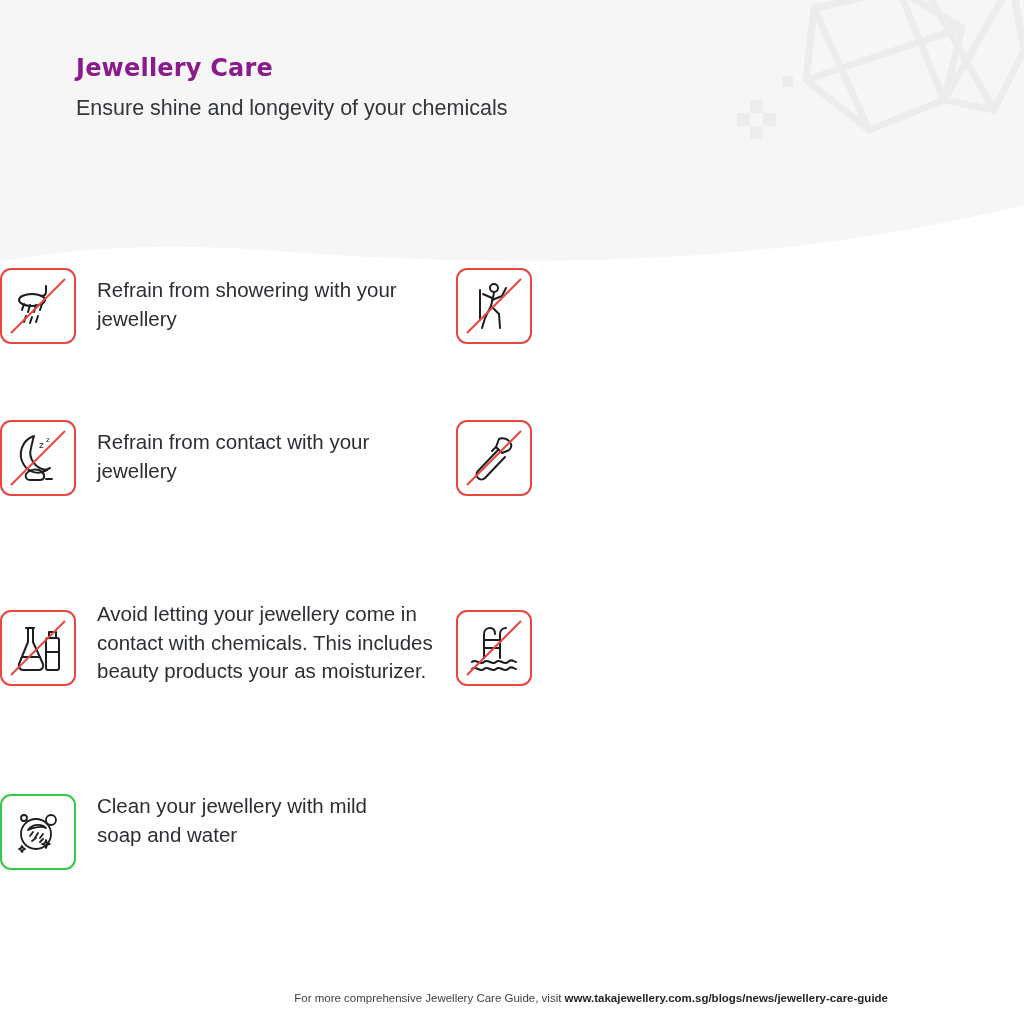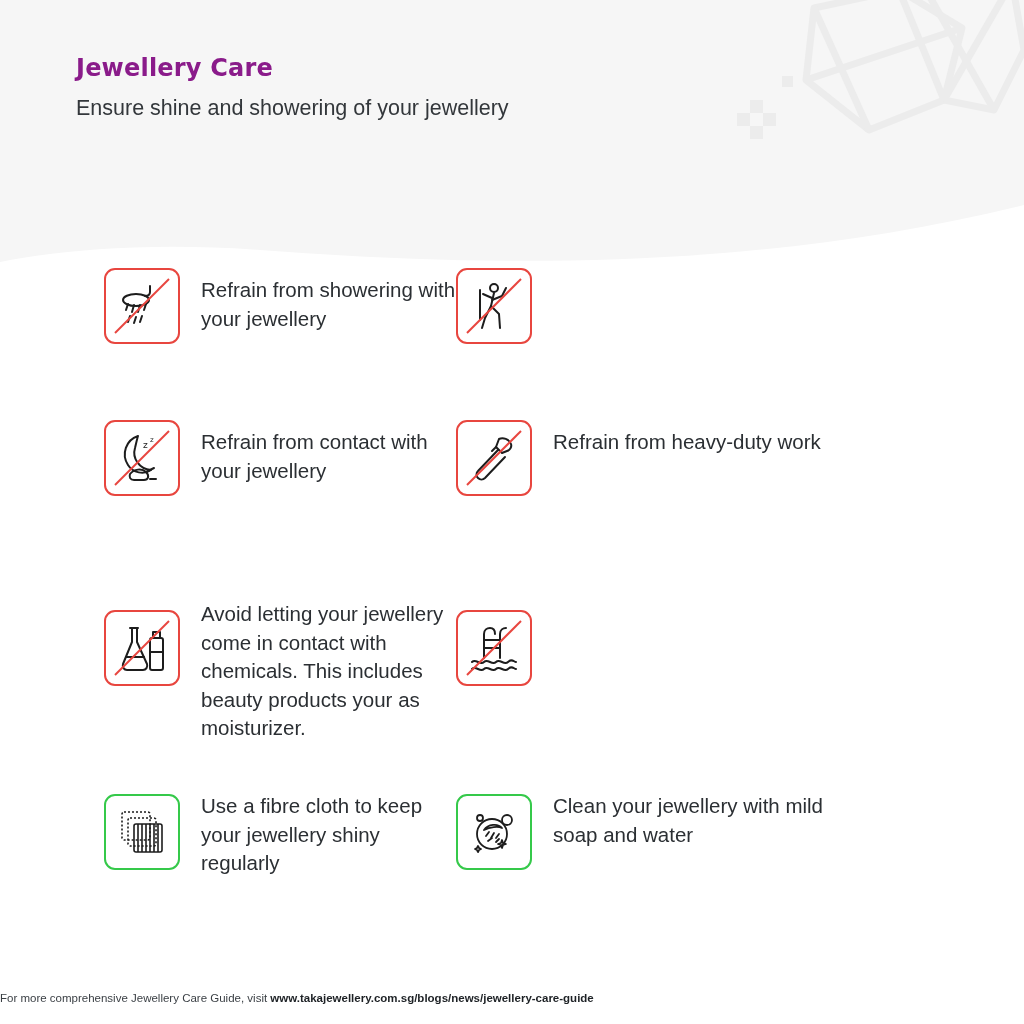--- a/index.html
+++ b/index.html
@@ -66,21 +66,21 @@
   }
   .row {
     display: flex;
     width: 1024px;
   }
   .cell {
     display: flex;
     align-items: flex-start;
     box-sizing: border-box;
   }
-  .cell.left  { width: 456px; padding-left: 104px; }
+  .cell.left  { width: 456px; }
   .cell.right { width: 568px; padding-left: 0px; }
   .icon-box {
     width: 76px;
     height: 76px;
     border-radius: 11px;
     border: 2px solid #e8463f;
     box-sizing: border-box;
     flex: 0 0 auto;
     position: relative;
     background: #fff;
@@ -96,21 +96,21 @@
     max-width: 350px;
   }
   .cell.right .tip-text { max-width: 320px; }
 
   
   .footer {
     position: absolute;
     left: 0;
     bottom: 20px;
     width: 888px;
-    text-align: left;
+    text-align: right;
     font-size: 11.5px;
     color: #3a3f44;
   }
   .footer .url {
     font-weight: bold;
     color: #1d2125;
   }
 </style>
 </head>
 <body>
@@ -134,21 +134,21 @@
       <rect x="56" y="120" width="13" height="13"></rect>
       <rect x="69" y="133" width="13" height="13"></rect>
       <rect x="56" y="146" width="13" height="13"></rect>
       <rect x="43" y="133" width="13" height="13"></rect>
       <rect x="88" y="96" width="11" height="11"></rect>
     </g>
   </svg>
 
   <div class="header-text">
     <h1 class="title">Jewellery Care</h1>
-    <p class="subtitle">Ensure shine and showering of your jewellery</p>
+    <p class="subtitle">Ensure shine and longevity of your chemicals</p>
   </div>
 </div>
 
 <div class="grid">
 
   <div class="row" style="height:152px;">
     <div class="cell left">
       <div class="icon-box">
         <svg width="72" height="72" viewBox="0 0 72 72">
           <g stroke="#1d1d1d" stroke-width="2" fill="none" stroke-linecap="round">
@@ -198,21 +198,20 @@
       <div class="icon-box">
         <svg width="72" height="72" viewBox="0 0 72 72">
           <g stroke="#1d1d1d" stroke-width="2" fill="none" stroke-linecap="round" stroke-linejoin="round">
             <path d="M41,17 C45,15 51,17 53,22 C54,25 52,28 49,29 L44,31 L38,25 Z"></path>
             <path d="M40,28 L20,49 C18,51 18,54 20,56 C22,58 25,58 27,56 L47,35"></path>
             <path d="M38,25 L34,29"></path>
           </g>
           <line x1="9" y1="63" x2="63" y2="9" stroke="#e8463f" stroke-width="2"></line>
         </svg>
       </div>
-      <div class="tip-text">Refrain from heavy-duty work</div>
     </div>
   </div>
 
   <div class="row" style="height:192px;">
     <div class="cell left">
       <div class="icon-box" style="margin-top:18px;">
         <svg width="72" height="72" viewBox="0 0 72 72">
           <g stroke="#1d1d1d" stroke-width="2" fill="none" stroke-linecap="round" stroke-linejoin="round">
             <path d="M24,16 L32,16 M26,16 L26,30 L17,52 C16,55 18,58 21,58 L37,58 C40,58 42,55 41,52 L31,30 L31,16"></path>
             <path d="M20,45 L38,45"></path>
@@ -235,33 +234,20 @@
             <path d="M14,50 C18,46 22,54 26,50 C30,46 34,54 38,50 C42,46 46,54 50,50 C54,46 56,50 58,50"></path>
             <path d="M14,57 C18,53 22,61 26,57 C30,53 34,61 38,57 C42,53 46,61 50,57 C54,53 56,57 58,57"></path>
           </g>
           <line x1="9" y1="63" x2="63" y2="9" stroke="#e8463f" stroke-width="2"></line>
         </svg>
       </div>
     </div>
   </div>
 
   <div class="row" style="height:150px;">
-    <div class="cell left">
-      <div class="icon-box green" style="margin-top:10px;">
-        <svg width="72" height="72" viewBox="0 0 72 72">
-          <g stroke="#1d1d1d" stroke-width="1.6" fill="none" stroke-linejoin="round">
-            <rect x="16" y="16" width="28" height="28" rx="2" stroke-dasharray="2 2"></rect>
-            <rect x="22" y="22" width="28" height="28" rx="2" stroke-dasharray="2 2"></rect>
-            <rect x="28" y="28" width="28" height="28" rx="2"></rect>
-            <path d="M32,28 L32,56 M36,28 L36,56 M40,28 L40,56 M44,28 L44,56 M48,28 L48,56 M52,28 L52,56"></path>
-          </g>
-        </svg>
-      </div>
-      <div class="tip-text">Use a fibre cloth to keep your jewellery shiny regularly</div>
-    </div>
     <div class="cell right">
       <div class="icon-box green" style="margin-top:10px;">
         <svg width="72" height="72" viewBox="0 0 72 72">
           <g stroke="#1d1d1d" stroke-width="1.8" fill="none" stroke-linecap="round" stroke-linejoin="round">
             <circle cx="34" cy="38" r="15"></circle>
             <path d="M26,34 C30,28 40,27 44,32 C40,30 32,31 26,34 Z"></path>
             <path d="M28,40 L31,36 M33,42 L36,37 M38,42 L41,38 M30,45 L34,42 M38,46 L41,43"></path>
             <circle cx="49" cy="24" r="5"></circle>
             <circle cx="22" cy="22" r="3"></circle>
             <path d="M44,44 L45,47 L48,48 L45,49 L44,52 L43,49 L40,48 L43,47 Z"></path>

